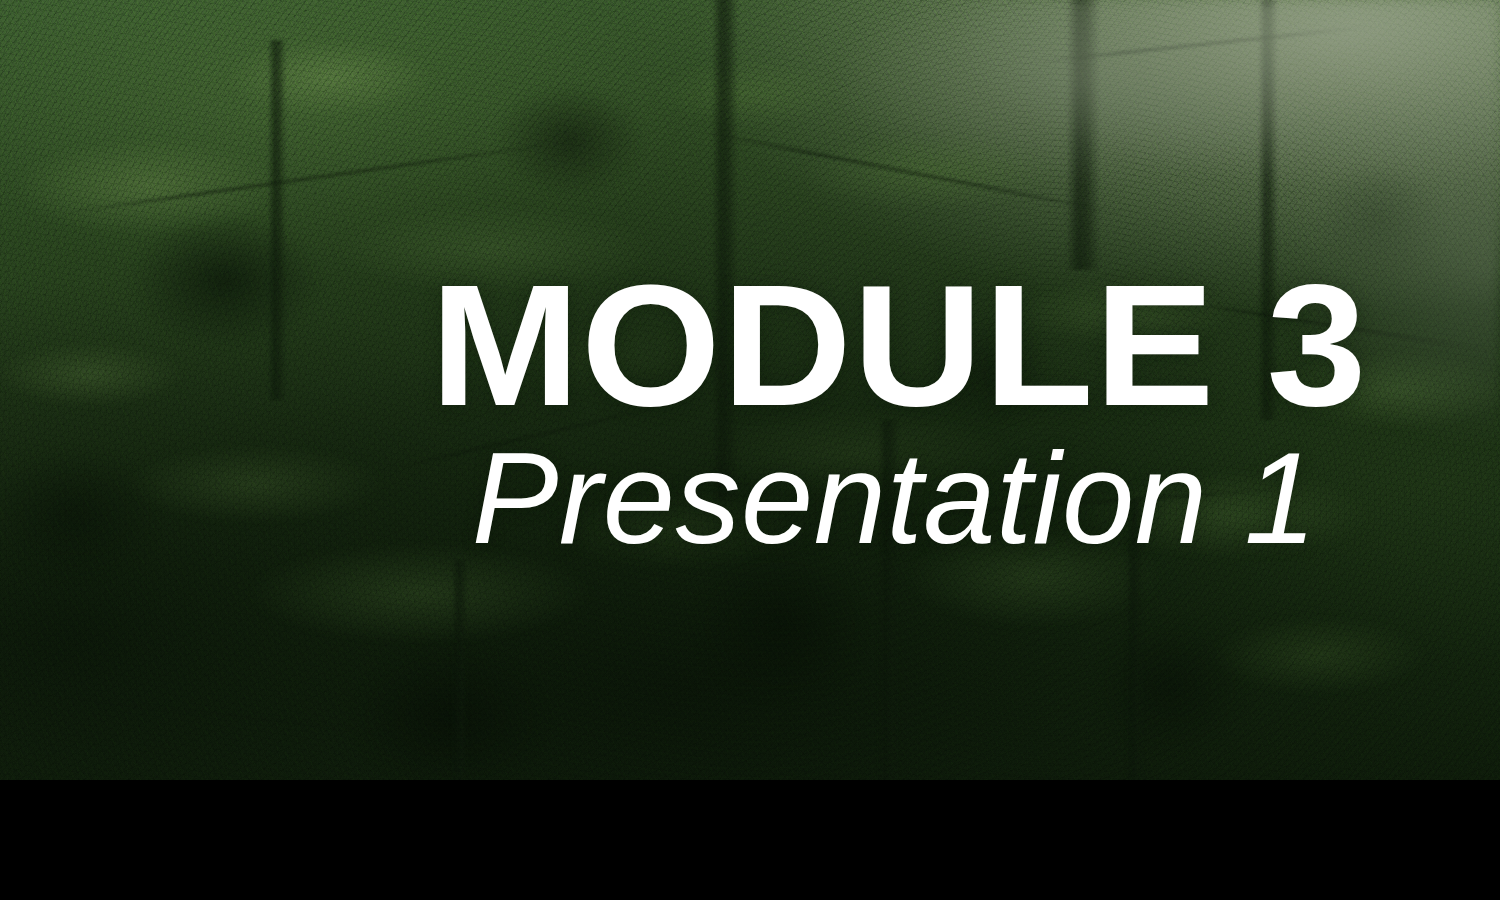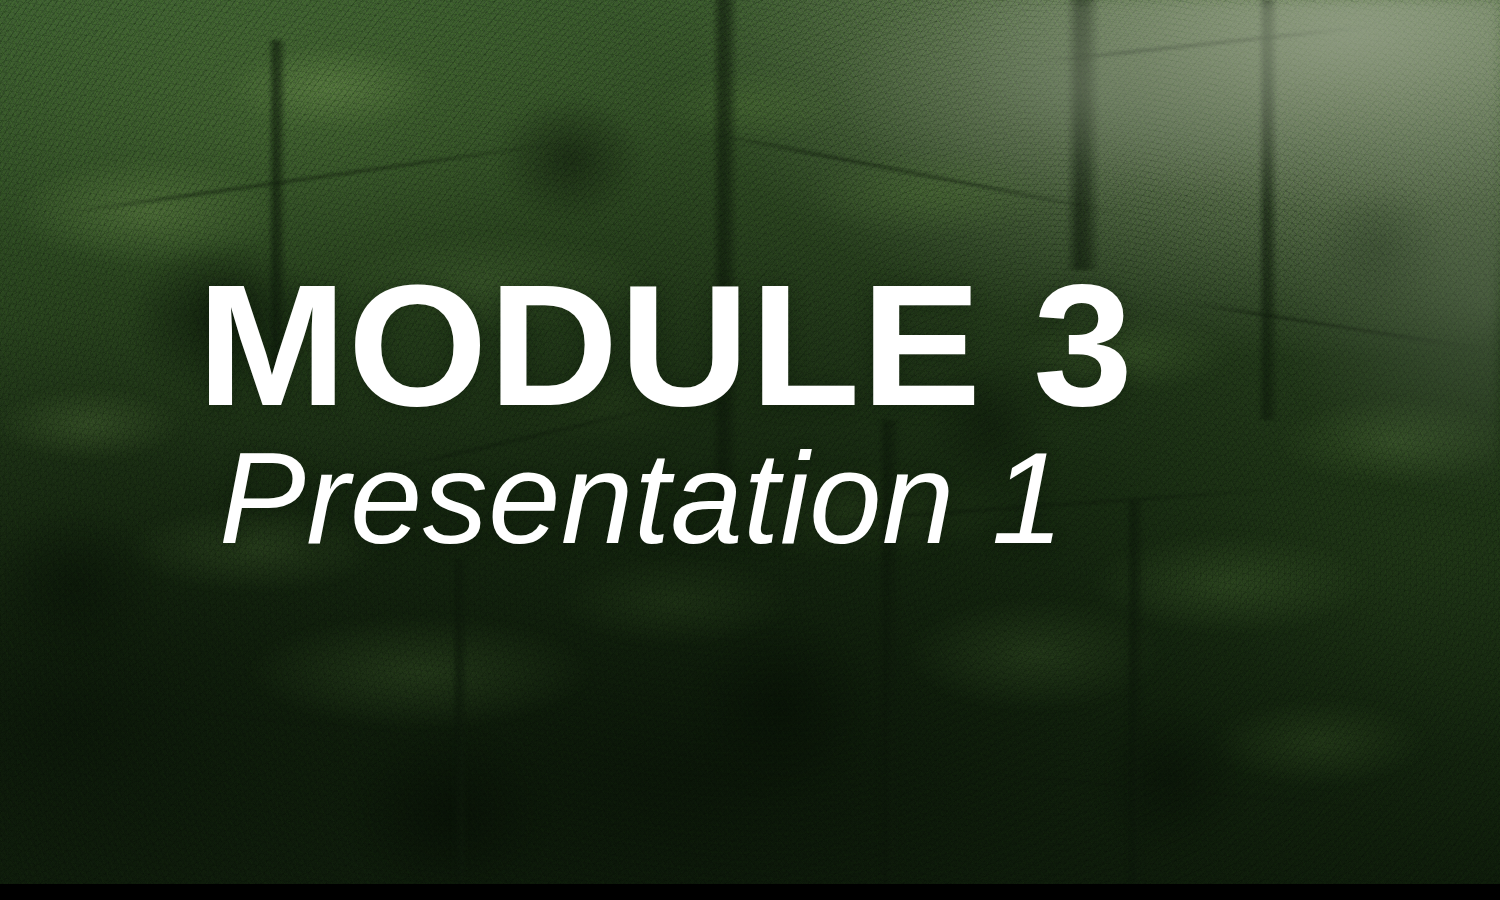--- a/index.html
+++ b/index.html
@@ -5,24 +5,25 @@
 <style>
   html, body {
     margin: 0;
     padding: 0;
     background: #000;
   }
 
   #slide {
     position: relative;
     width: 1500px;
-    height: 884px;
+    height: 780px;
     overflow: hidden;
     font-family: "Liberation Sans", sans-serif;
     background-color: #404040;
+    text-align: right;
   }
 
   
   .bg-layer {
     position: absolute;
     inset: 0;
     pointer-events: none;
   }
 
   

